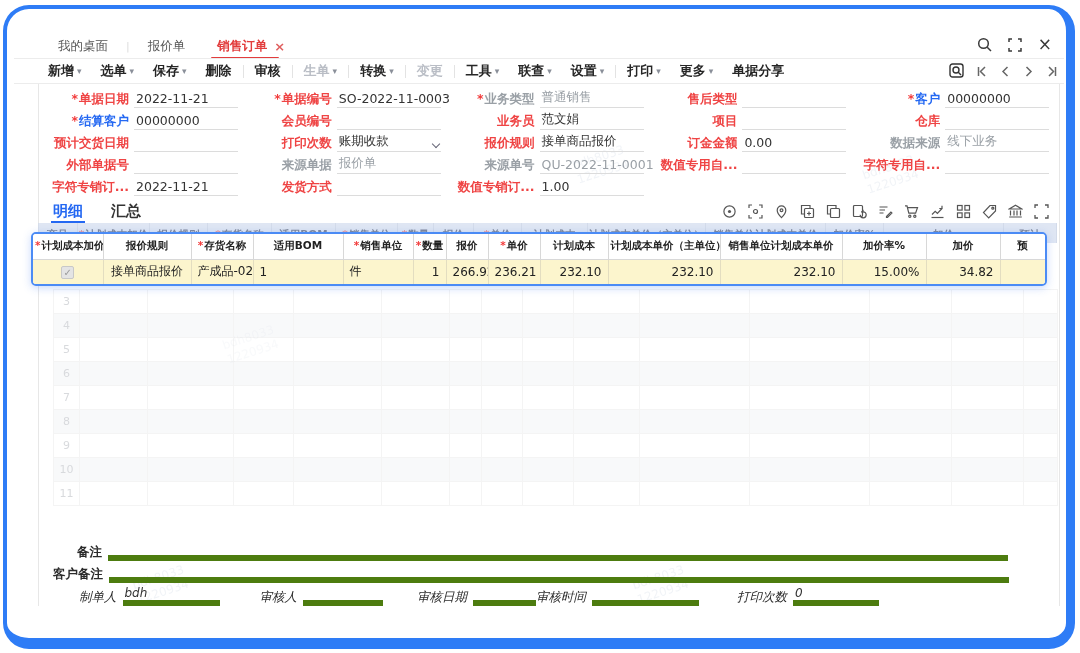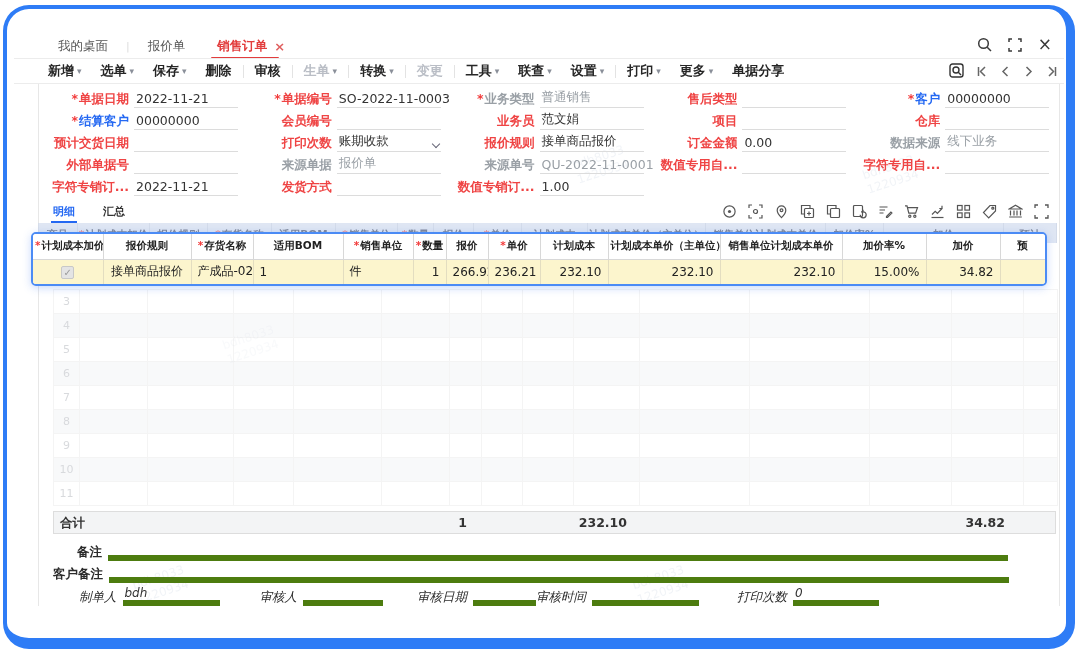--- a/index.html
+++ b/index.html
@@ -46,21 +46,21 @@
   .f { display:flex; align-items:flex-end; height:17px; font-size:12.5px; }
   .f .lbl { width:88px; text-align:right; font-weight:700; color:#ef4444; white-space:nowrap; overflow:hidden; flex:none; }
   .f .val { width:104px; flex:none; margin-left:5px; border-bottom:1px solid #dcdcdc; color:#333; padding:0 2px 1px 2px; white-space:nowrap; display:flex; align-items:flex-end; min-height:16px; }
   .f.req .lbl::before { content:"*"; color:#f23c3c; margin-right:1px; font-weight:700; }
   .f.linklbl .lbl { color:#2468f2; }
   .f.mutedlbl .lbl { color:#9aa0a6; }
   .f .val.muted { color:#9aa0a6; }
   .chev { width:6px; height:6px; border-right:1.4px solid #667; border-bottom:1.4px solid #667; transform:rotate(45deg); margin-left:auto; margin-bottom:3px; flex:none; }
 
   
-  .dtabs { height:24px; display:flex; align-items:center; padding-left:14px; gap:28px; font-size:11px; font-weight:700; color:#333; position:relative; z-index:2; }
+  .dtabs { height:24px; display:flex; align-items:center; padding-left:14px; gap:28px; font-size:15px; font-weight:700; color:#333; position:relative; z-index:2; }
   .dtab { position:relative; height:24px; display:flex; align-items:center; cursor:pointer; }
   .dtab.active { color:#2468f2; }
   .dtab.active::after { content:""; position:absolute; left:-2px; right:-2px; bottom:0; height:2px; background:#2468f2; }
   .gicons { margin-left:auto; display:flex; align-items:center; gap:11px; padding-right:10px; }
   .gicons svg { display:block; }
 
   
   .tzone { position:relative; height:314px; }
 
   .bg-header { position:absolute; left:-1px; right:2px; top:0; height:20px; display:flex; background:#ccd7ec; opacity:.62; z-index:1; }
@@ -633,26 +633,20 @@
                   <td></td>
                   <td></td>
                   <td></td>
                   <td></td>
                   <td></td>
                 </tr>
               </tbody>
         </table>
       </div>
 
-      <div class="total-row">
-        <span style="left:6px">合计</span>
-        <span style="left:0; width:413px; text-align:right; display:inline-block;">1</span>
-        <span style="left:0; width:573px; text-align:right; display:inline-block;">232.10</span>
-        <span style="left:0; width:951px; text-align:right; display:inline-block;">34.82</span>
-      </div>
     </div>
 
     <div class="footer">
       <div class="frow remark" style="margin-top:4px">
         <span class="flbl">备注</span>
         <span class="fline" style="width:900px"></span>
       </div>
       <div class="frow cremark">
         <span class="flbl">客户备注</span>
         <span class="fline" style="width:900px"></span>

